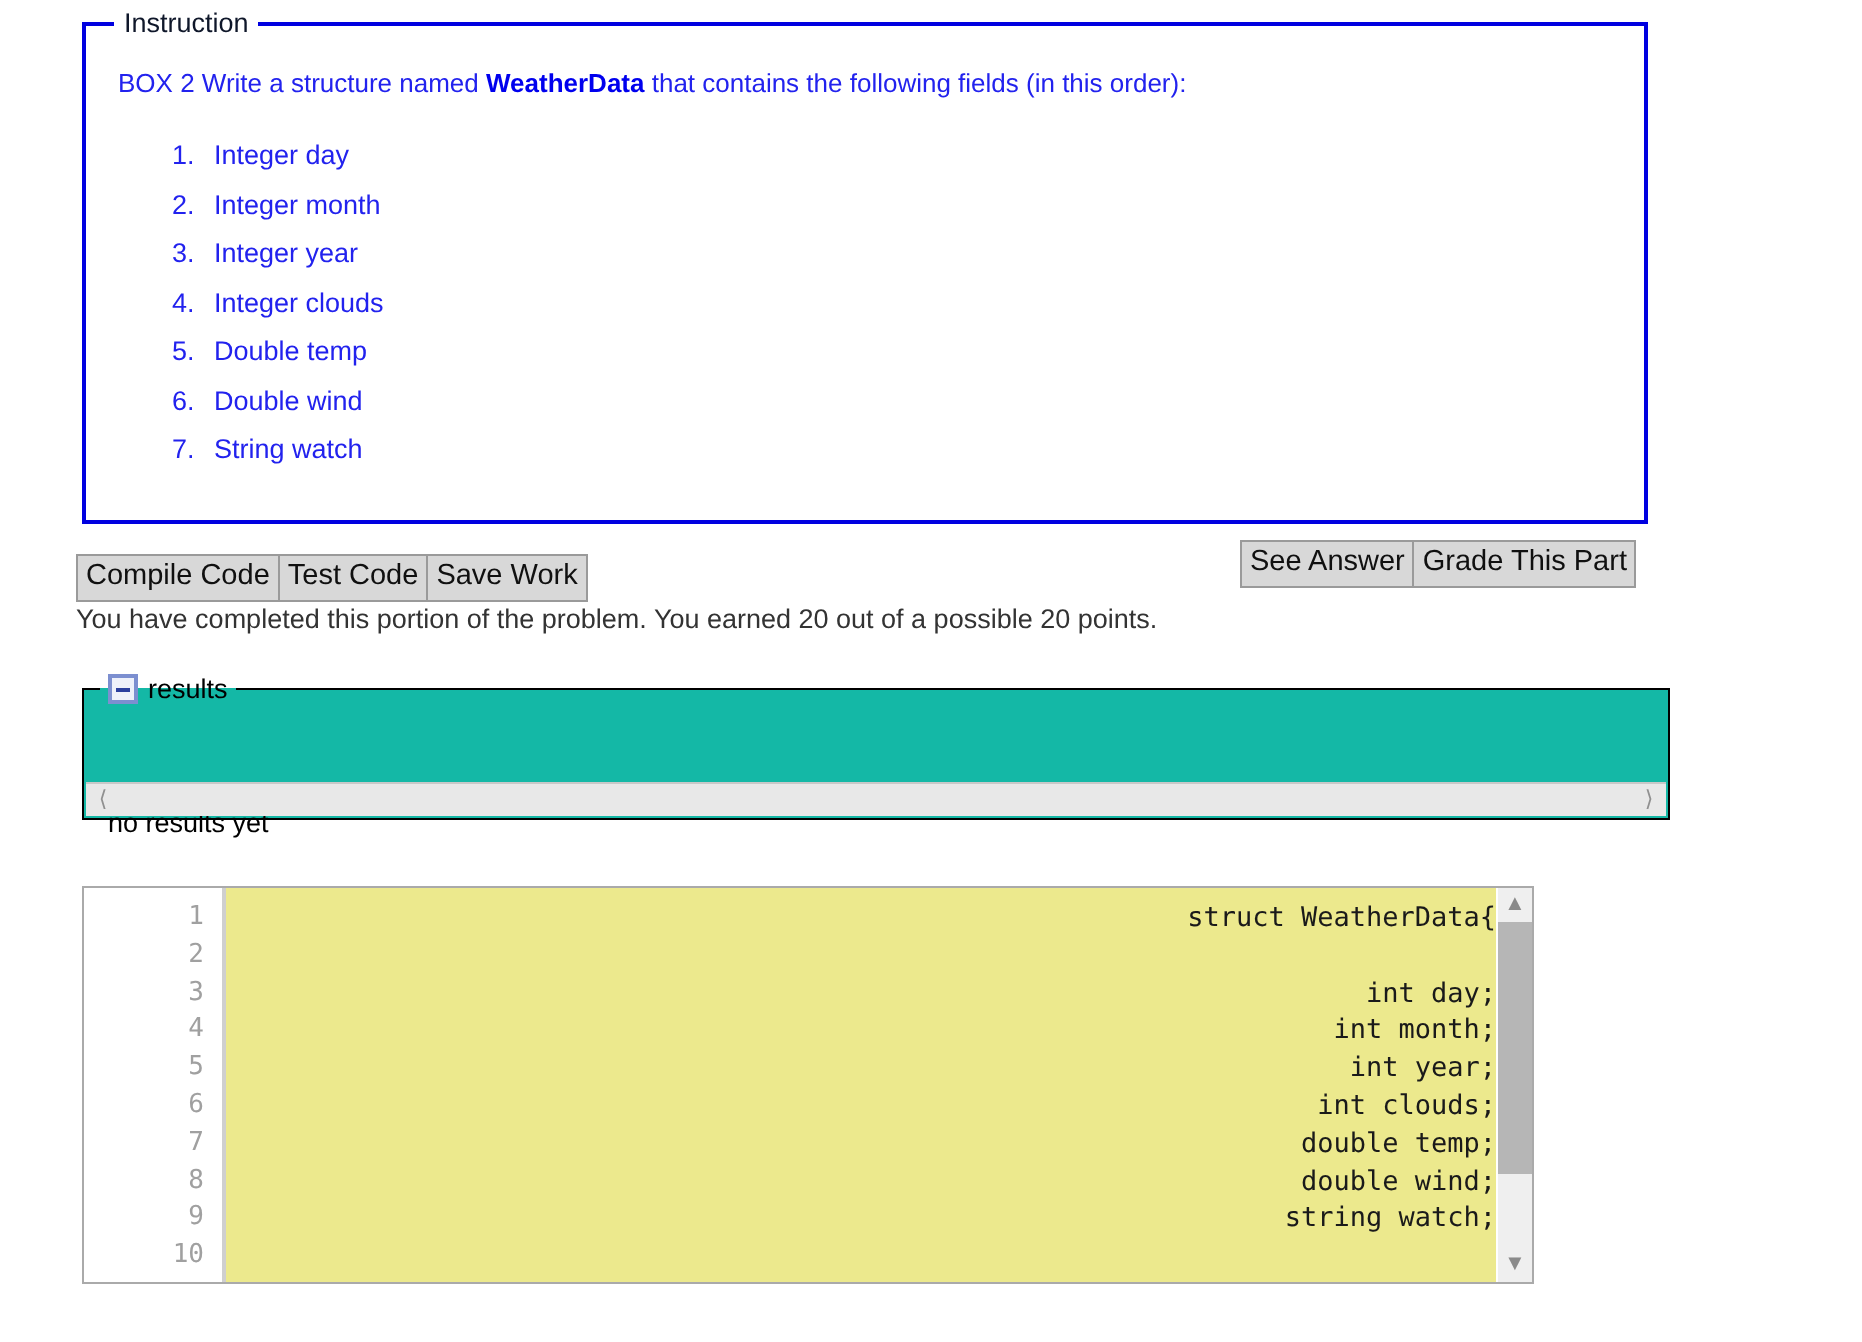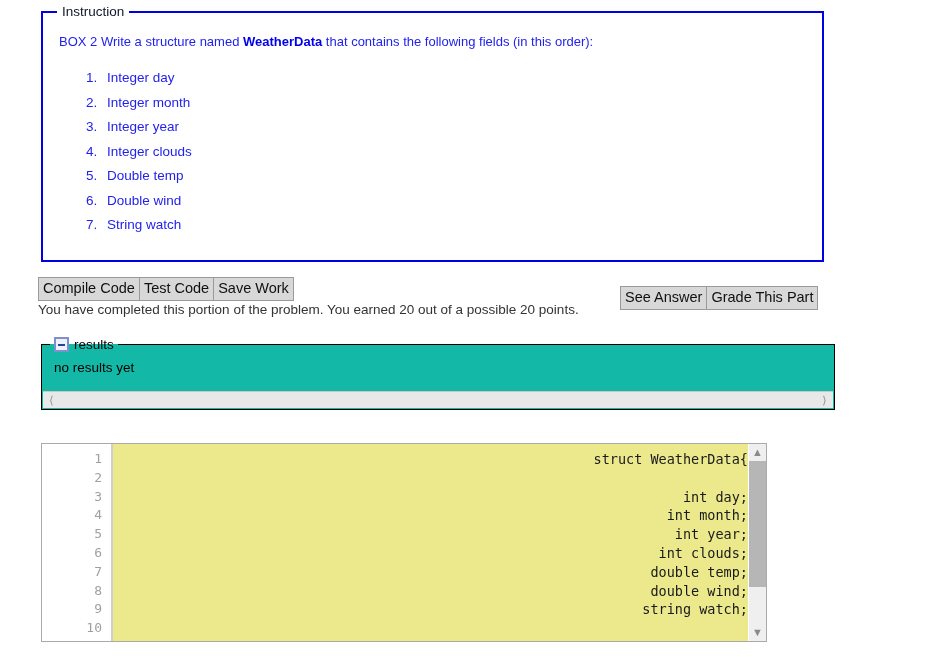--- a/index.html
+++ b/index.html
@@ -64,21 +64,21 @@
   
   .button-row-left {
     position: absolute;
     left: 38px;
     top: 277px;
     display: flex;
   }
   .button-row-right {
     position: absolute;
     left: 620px;
-    top: 286px;
+    top: 270px;
     display: flex;
   }
   .btn {
     font-family: "Liberation Sans", sans-serif;
     font-size: 14.5px;
     color: #101010;
     background: #d8d8d8;
     border: 1px solid #9a9a9a;
     border-right-width: 0;
     padding: 2px 4px 3px 4px;
@@ -141,20 +141,21 @@
     width: 7px;
     height: 2px;
     background: #2b3f9e;
   }
   .results-body {
     padding: 8px 0 0 12px;
     font-size: 13.5px;
     color: #000000;
     height: 26px;
     box-sizing: border-box;
+    margin-top: 44px;
   }
   .hscrollbar {
     position: absolute;
     left: 1px;
     right: 1px;
     bottom: 1px;
     height: 17px;
     background: #e8e8e8;
     border-top: 1px solid #c8c8c8;
     display: flex;

